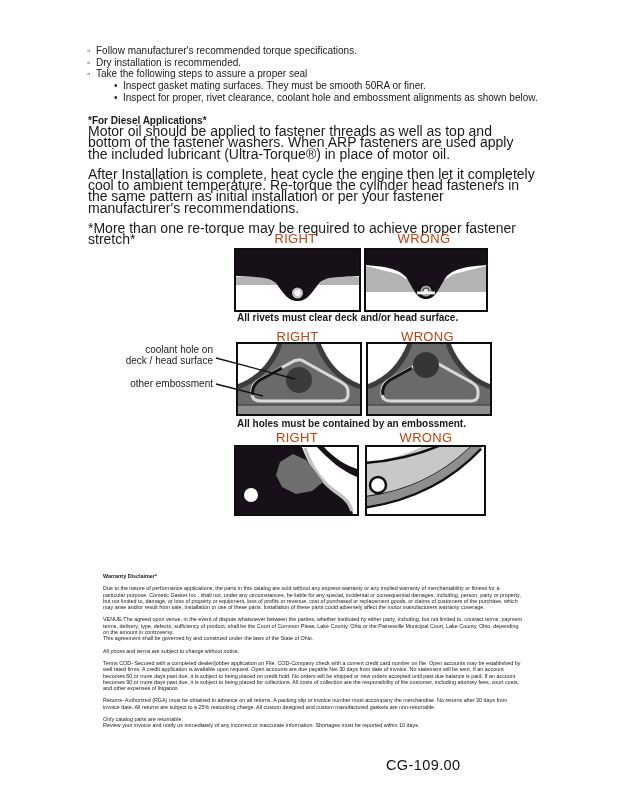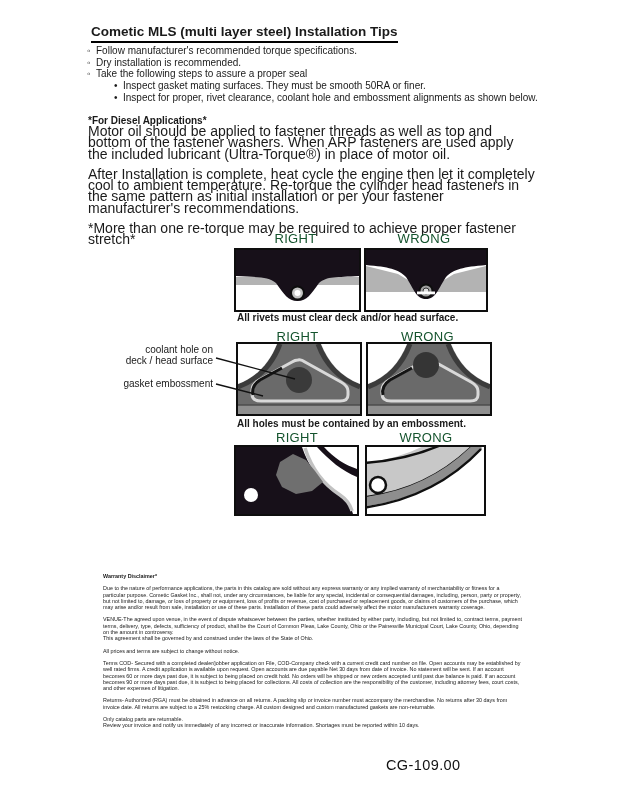--- a/index.html
+++ b/index.html
@@ -16,36 +16,35 @@
   
   .tips{left:87px;top:45px;list-style:none;margin:0;padding:0;font-size:10px;line-height:11.7px;}
   .tips li{display:flex;white-space:nowrap;}
   .tips li.l2{margin-left:27px;}
   .tips .blt{width:9px;flex:0 0 9px;}
   
   .diesel{left:88px;top:115px;width:448px;}
   .diesel h2{margin:0 0 0 0;font-size:10px;font-weight:bold;}
   .diesel p{margin:0 0 9px 0;font-size:14px;line-height:11.3px;}
   
-  .figlabel{font-size:13px;text-align:center;color:#14532d;letter-spacing:.3px;}
+  .figlabel{font-size:13px;text-align:center;color:#c2410c;letter-spacing:.3px;}
   .panel{display:block;border:2.5px solid #0e0e0e;background:#fff;}
   .caption{font-size:10px;font-weight:bold;white-space:pre-line;line-height:11.5px;}
   .ann{font-size:10px;text-align:right;line-height:10.5px;}
   
   .legal{left:103px;top:573px;width:420px;font-size:5.4px;line-height:6.3px;}
   .legal .lhead{font-weight:bold;margin:0 0 6px 0;}
   .legal p{margin:0 0 6px 0;white-space:pre-line;}
   .code{left:386px;top:757px;font-size:14.5px;letter-spacing:.4px;color:#111;text-align:right;}
 </style>
 </head>
 <body>
 
 <div class="page">
 
-  <div class="abs title">Cometic MLS (multi layer steel) Installation Tips</div>
 
   <ul class="abs tips">
     <li class="l1">
         <span class="blt">◦</span>
         <span>Follow manufacturer's recommended torque specifications.</span>
       </li>
     <li class="l1">
         <span class="blt">◦</span>
         <span>Dry installation is recommended.</span>
       </li>
@@ -94,21 +93,21 @@
 
   <div class="abs caption" style="left:237px;top:312px;">All rivets must clear deck and/or head surface.</div>
 
   <div class="abs figlabel" style="left:236px;top:329px;width:123px;">RIGHT</div>
   <div class="abs figlabel" style="left:366px;top:329px;width:123px;">WRONG</div>
 
   <div class="abs ann" style="left:95px;top:345px;width:118px;">
     <div>coolant hole on</div>
     <div>deck / head surface</div>
   </div>
-  <div class="abs ann" style="left:95px;top:379px;width:118px;">gasket embossment</div>
+  <div class="abs ann" style="left:95px;top:379px;width:118px;">other embossment</div>
 
   <svg class="abs panel" style="left:236px;top:342px;" width="122" height="70" viewBox="0 0 122 70" role="img">
     <rect width="122" height="70" fill="#6a6a6a"></rect>
     <rect y="61" width="122" height="9" fill="#8f8f8f"></rect>
     <line x1="0" y1="61" x2="122" y2="61" stroke="#4c4c4c" stroke-width="1.5"></line>
     <path d="M42,0 C35,19 21,35 0,43" stroke="#3c3c3c" stroke-width="5" fill="none"></path>
     <path d="M0,0 L39,0 C32,18 19,33 0,40 Z" fill="#ffffff"></path>
     <path d="M80,0 C87,19 101,35 122,43" stroke="#3c3c3c" stroke-width="5" fill="none"></path>
     <path d="M122,0 L83,0 C90,18 103,33 122,40 Z" fill="#ffffff"></path>
     <path d="M60,16 Q63,15 67,18 L103,38 Q110,42 110,47 L110,51 Q110,57 102,57 L23,57 Q14,57 14,50 L14,46 Q14,40 21,36 L54,18 Q57,16 60,16 Z" fill="none" stroke="#d9d9d9" stroke-width="3"></path>

